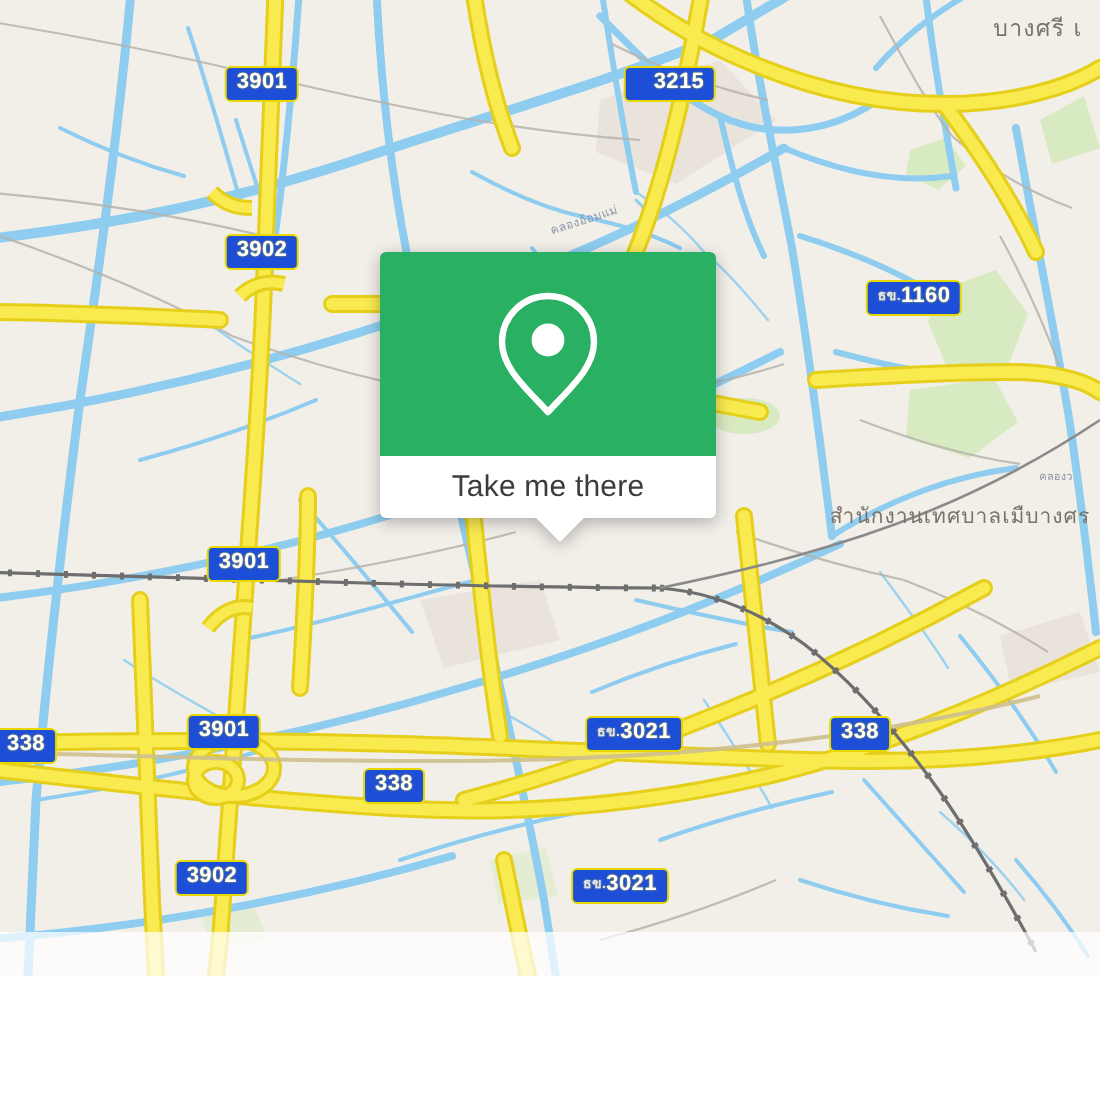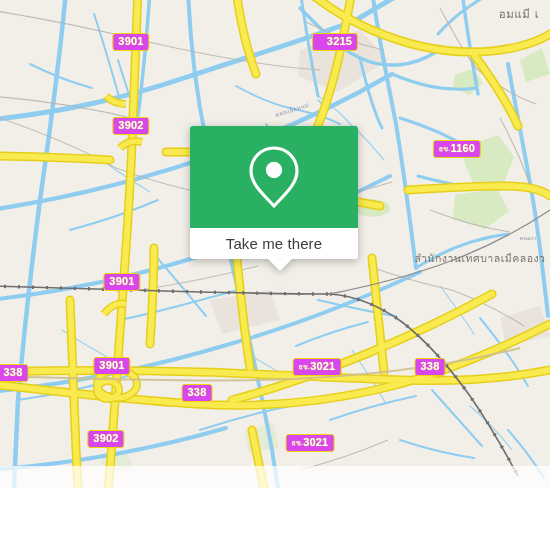--- a/index.html
+++ b/index.html
@@ -30,21 +30,21 @@
   }
   #map svg {
     display: block;
     position: absolute;
     left: 0;
     top: 0;
   }
 
   .shield {
     position: absolute;
-    background: #d946ef;
+    background: #1d4ed8;
     border: 1.5px solid #e9d700;
     border-radius: 3px;
     color: #ffffff;
     font-size: 11px;
     font-weight: bold;
     line-height: 13px;
     padding: 1px 5px 2px 5px;
     white-space: nowrap;
     letter-spacing: .2px;
     text-shadow: 0 0 1px #d9c900;
@@ -326,23 +326,23 @@
         <div class="shield" style="left: 112px; top: 366px;"><span>3901</span></div>
         <div class="shield" style="left: 13px; top: 373px;"><span>338</span></div>
         <div class="shield" style="left: 317px; top: 367px;"><span class="pfx">ธข.</span><span>3021</span></div>
         <div class="shield" style="left: 430px; top: 367px;"><span>338</span></div>
         <div class="shield" style="left: 197px; top: 393px;"><span>338</span></div>
         <div class="shield" style="left: 106px; top: 439px;"><span>3902</span></div>
         <div class="shield" style="left: 310px; top: 443px;"><span class="pfx">ธข.</span><span>3021</span></div>
       </div>
 
     <div id="place-label-layer">
-        <div class="thai-label tl-big" style="left: 519px; top: 14px; transform: translate(-50%, -50%) rotate(0deg);">อมแมี เ</div>
+        <div class="thai-label tl-big" style="left: 519px; top: 14px; transform: translate(-50%, -50%) rotate(0deg);">บางศรี เ</div>
         <div class="thai-label tl-small" style="left: 292px; top: 110px; transform: translate(-50%, -50%) rotate(-18deg);">คลองอ้อมแม่</div>
-        <div class="thai-label tl-mid" style="left: 480px; top: 258px; transform: translate(-50%, -50%) rotate(0deg);">สำนักงานเทศบาลเมืคลองว</div>
+        <div class="thai-label tl-mid" style="left: 480px; top: 258px; transform: translate(-50%, -50%) rotate(0deg);">สำนักงานเทศบาลเมืบางศร</div>
         <div class="thai-label tl-tiny" style="left: 528px; top: 238px; transform: translate(-50%, -50%) rotate(0deg);">คลองว</div>
       </div>
   </div>
 
   <div id="osm-band"></div>
 
   <div id="callout">
     <div id="callout-green">
       <svg width="56" height="66" viewBox="0 0 56 66">
         <path d="M28 4 C 15.3 4 5 14.3 5 27 C 5 40 17 50 28 62 C 39 50 51 40 51 27 C 51 14.3 40.7 4 28 4 Z" fill="none" stroke="#ffffff" stroke-width="3.2" stroke-linejoin="round"></path>

